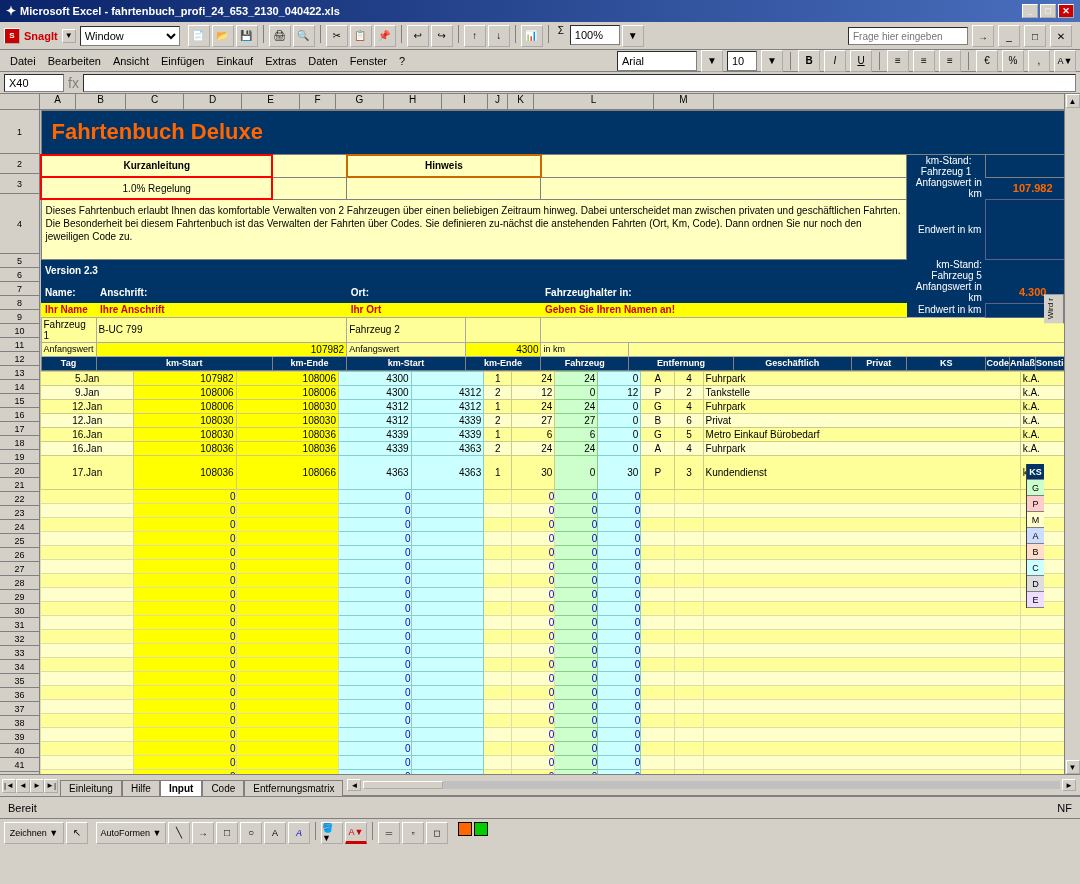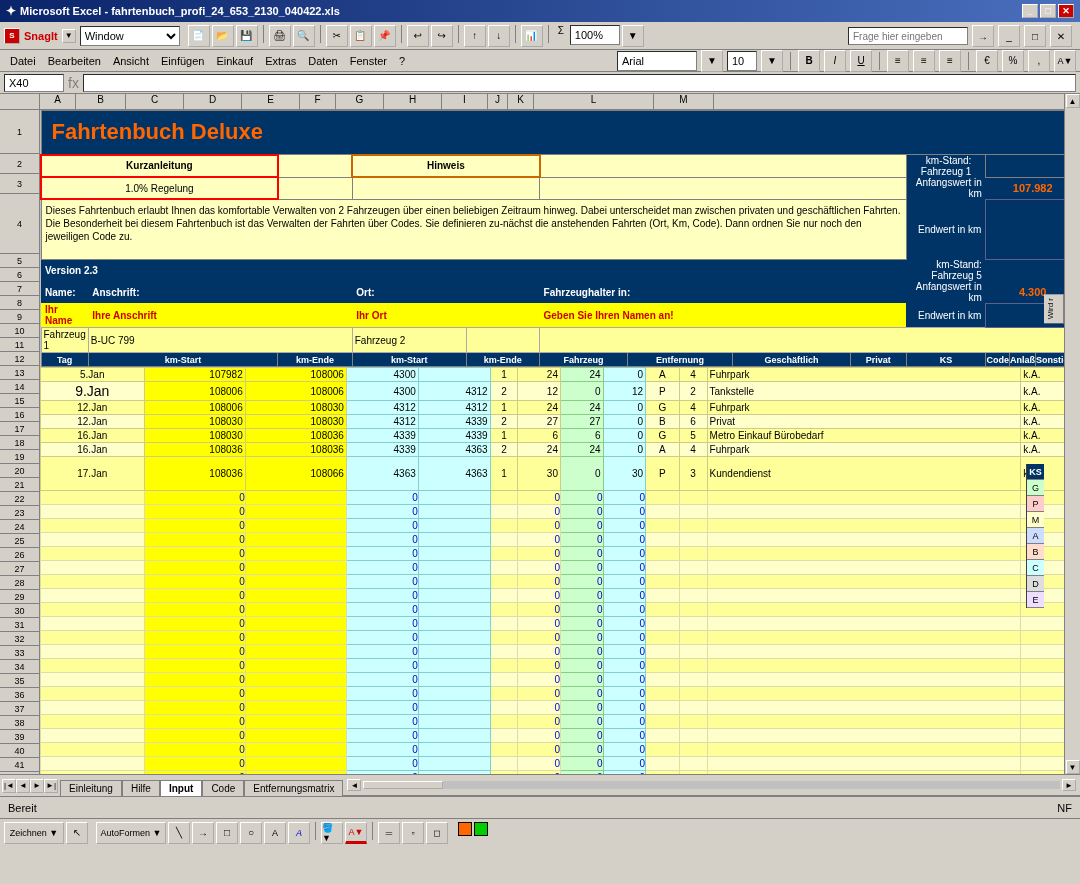--- a/index.html
+++ b/index.html
@@ -346,20 +346,28 @@
             </tr>
 
             <tr>
               <td style="background:#ffff99;font-size:10px;height:14px;padding:1px 2px;border:1px solid #aaa;">Fahrzeug 1</td>
               <td colspan="2" style="background:#ffff99;font-size:10px;height:14px;padding:1px 2px;border:1px solid #aaa;">B-UC 799</td>
               <td style="background:#ffff99;font-size:10px;height:14px;padding:1px 2px;border:1px solid #aaa;">Fahrzeug 2</td>
               <td style="background:#ffff99;font-size:10px;height:14px;padding:1px 2px;border:1px solid #aaa;"></td>
               <td colspan="8" style="background:#ffff99;height:14px;border:1px solid #aaa;"></td>
             </tr>
 
+            <tr>
+              <td style="background:#ffff99;font-size:9px;height:14px;padding:1px 2px;border:1px solid #aaa;">Anfangswert</td>
+              <td colspan="2" style="background:#ffff00;font-size:10px;height:14px;text-align:right;padding:1px 2px;border:1px solid #aaa;">107982</td>
+              <td style="background:#ffff99;font-size:9px;height:14px;padding:1px 2px;border:1px solid #aaa;">Anfangswert</td>
+              <td style="background:#ffff00;font-size:10px;height:14px;text-align:right;padding:1px 2px;border:1px solid #aaa;">4300</td>
+              <td style="background:#ffff99;font-size:9px;height:14px;padding:1px 2px;border:1px solid #aaa;">in km</td>
+              <td colspan="7" style="background:#ffff99;height:14px;border:1px solid #aaa;"></td>
+            </tr>
 
             <tr style="background:#003366;color:white;font-weight:bold;">
               <td style="background:#003366;color:white;font-weight:bold;font-size:9px;height:14px;text-align:center;border:1px solid #808080;">Tag</td>
               <td style="background:#003366;color:white;font-weight:bold;font-size:9px;height:14px;text-align:center;border:1px solid #808080;">km-Start</td>
               <td style="background:#003366;color:white;font-weight:bold;font-size:9px;height:14px;text-align:center;border:1px solid #808080;">km-Ende</td>
               <td style="background:#003366;color:white;font-weight:bold;font-size:9px;height:14px;text-align:center;border:1px solid #808080;">km-Start</td>
               <td style="background:#003366;color:white;font-weight:bold;font-size:9px;height:14px;text-align:center;border:1px solid #808080;">km-Ende</td>
               <td style="background:#003366;color:white;font-weight:bold;font-size:9px;height:14px;text-align:center;border:1px solid #808080;">Fahrzeug</td>
               <td style="background:#003366;color:white;font-weight:bold;font-size:9px;height:14px;text-align:center;border:1px solid #808080;">Entfernung</td>
               <td style="background:#003366;color:white;font-weight:bold;font-size:9px;height:14px;text-align:center;border:1px solid #808080;">Geschäftlich</td>
@@ -385,21 +393,21 @@
     <td style="background:#ffff99;border:1px solid #cccc88;height:14px;padding:1px 2px;font-size:10px;text-align:center;">1</td>
     <td style="background:#ffff99;border:1px solid #cccc88;height:14px;padding:1px 2px;font-size:10px;text-align:right;">24</td>
     <td style="background:#ccffcc;border:1px solid #88cc88;height:14px;padding:1px 2px;font-size:10px;text-align:right;">24</td>
     <td style="background:#ccffff;border:1px solid #88cccc;height:14px;padding:1px 2px;font-size:10px;text-align:right;">0</td>
     <td style="background:#ffff99;border:1px solid #cccc88;height:14px;padding:1px 2px;font-size:10px;text-align:center;">A</td>
     <td style="background:#ffff99;border:1px solid #cccc88;height:14px;padding:1px 2px;font-size:10px;text-align:center;">4</td>
     <td style="background:#ffff99;border:1px solid #cccc88;height:14px;padding:1px 2px;font-size:10px;">Fuhrpark</td>
     <td style="background:#ffff99;border:1px solid #cccc88;height:14px;padding:1px 2px;font-size:10px;">k.A.</td>
   </tr>
                   <tr>
-    <td style="background:#ffffcc;border:1px solid #cccc88;height:14px;padding:1px 2px;font-size:14px;text-align:center;">9.Jan</td>
+    <td style="background:#ffffcc;border:1px solid #cccc88;height:14px;padding:1px 2px;font-size:10px;text-align:center;">9.Jan</td>
     <td style="background:#ffff00;border:1px solid #cccc88;height:14px;padding:1px 2px;font-size:10px;text-align:right;">108006</td>
     <td style="background:#ffff00;border:1px solid #cccc88;height:14px;padding:1px 2px;font-size:10px;text-align:right;">108006</td>
     <td style="background:#ccffff;border:1px solid #88cccc;height:14px;padding:1px 2px;font-size:10px;text-align:right;">4300</td>
     <td style="background:#ccffff;border:1px solid #88cccc;height:14px;padding:1px 2px;font-size:10px;text-align:right;">4312</td>
     <td style="background:#ffffcc;border:1px solid #cccc88;height:14px;padding:1px 2px;font-size:10px;text-align:center;">2</td>
     <td style="background:#ffffcc;border:1px solid #cccc88;height:14px;padding:1px 2px;font-size:10px;text-align:right;">12</td>
     <td style="background:#ccffcc;border:1px solid #88cc88;height:14px;padding:1px 2px;font-size:10px;text-align:right;">0</td>
     <td style="background:#ccffff;border:1px solid #88cccc;height:14px;padding:1px 2px;font-size:10px;text-align:right;">12</td>
     <td style="background:#ffffcc;border:1px solid #cccc88;height:14px;padding:1px 2px;font-size:10px;text-align:center;">P</td>
     <td style="background:#ffffcc;border:1px solid #cccc88;height:14px;padding:1px 2px;font-size:10px;text-align:center;">2</td>

